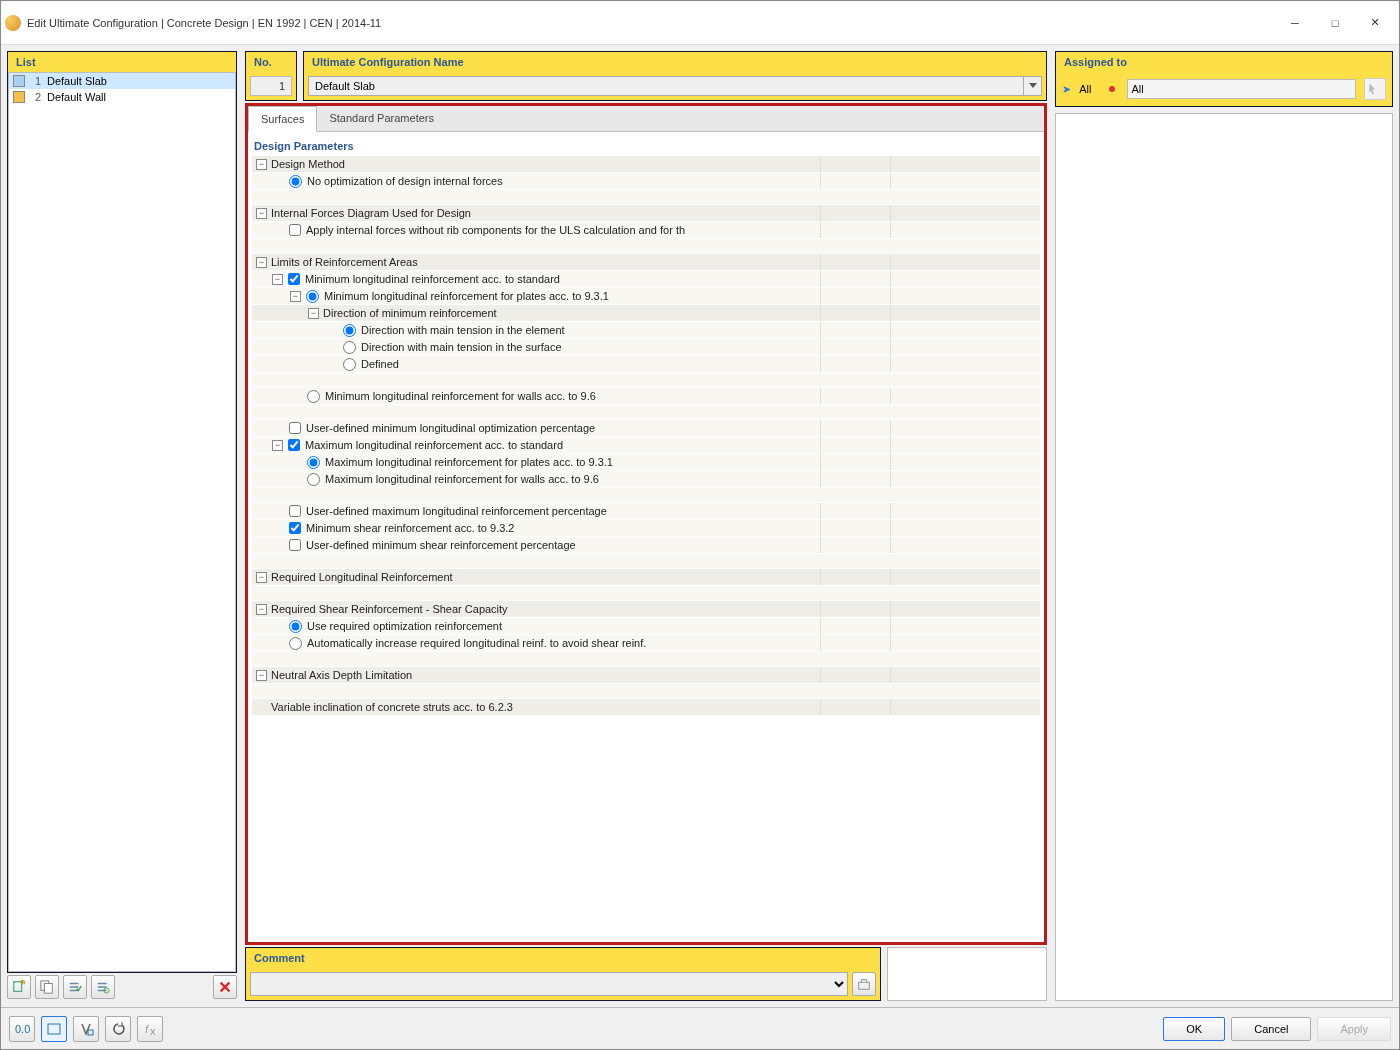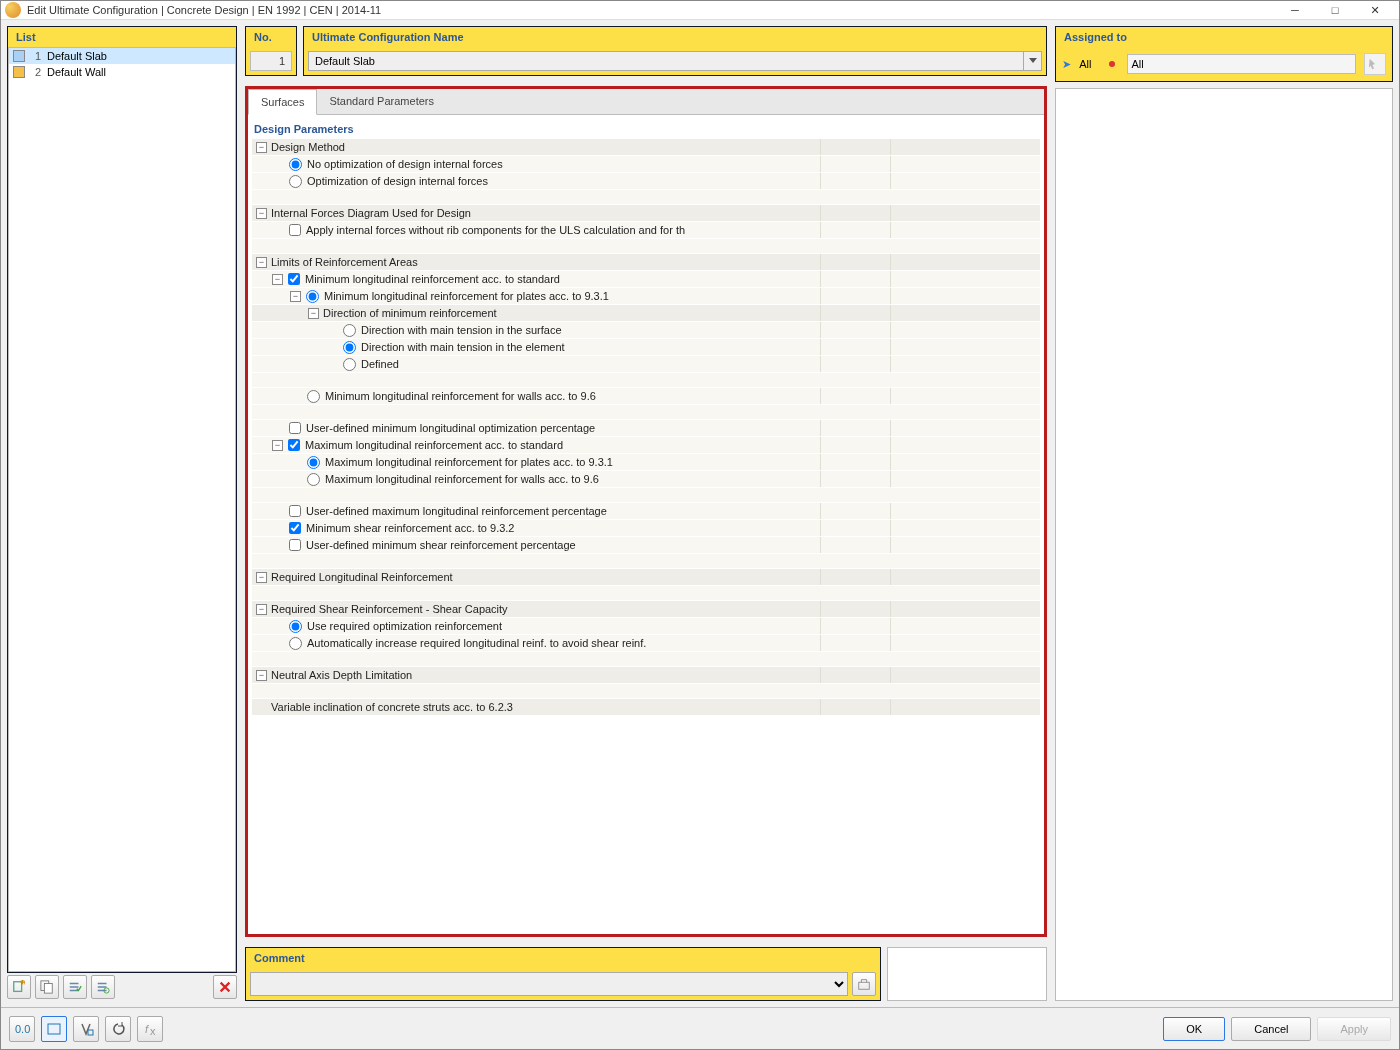--- a/index.html
+++ b/index.html
@@ -1,19 +1,19 @@
 <!DOCTYPE html>
 <html><head>
 <meta charset="utf-8">
 <style>
 * { box-sizing: border-box; margin: 0; padding: 0; font-family: "Segoe UI", Tahoma, sans-serif; font-size: 11px; }
 body { background: #f0f0f0; width: 1400px; height: 1050px; overflow: hidden; display: flex; flex-direction: column; border: 1px solid #888; }
 
 
-.titlebar { height: 19px; background: #fff; display: flex; align-items: center; padding: 0 4px; border-bottom: 1px solid #ddd; }
+.titlebar { height: 44px; background: #fff; display: flex; align-items: center; padding: 0 4px; border-bottom: 1px solid #ddd; }
 .titlebar .app-icon { width: 16px; height: 16px; margin-right: 6px; border-radius:50%; background: radial-gradient(circle at 30% 30%, #f7d060, #e08a2c); }
 .titlebar .title { flex: 1; color: #333; }
 .titlebar .win-btn { width: 40px; height: 28px; display:flex; align-items:center; justify-content:center; color:#333; font-family: "Segoe UI Symbol", sans-serif; }
 
 
 .main { flex: 1; display: flex; gap: 8px; padding: 6px; background: #f0f0f0; }
 
 .panel { background: #fde047; border: 1px solid #0f172a; display: flex; flex-direction: column; }
 .panel-head { padding: 4px 8px; color: #2b5797; font-weight: 600; }
 
@@ -23,21 +23,21 @@
 .list-row { display:flex; align-items:center; padding: 1px 4px; gap:6px; height:16px; }
 .list-row.selected { background:#cde8ff; }
 .list-row .swatch { width:12px; height:12px; border:1px solid #888; }
 .list-row .num { width:10px; text-align:right; color:#555; }
 .left-tools { height:28px; display:flex; align-items:center; gap:4px; padding:2px 0; }
 .tool-btn { width:24px; height:24px; border:1px solid #aaa; background:linear-gradient(#fefefe,#e6e6e6); display:flex; align-items:center; justify-content:center; border-radius:2px; }
 .tool-btn svg { width:14px; height:14px; }
 .tool-spacer { flex:1; }
 
 
-.center { flex:1; display:flex; flex-direction:column; gap:10px; min-width:0; }
+.center { flex:1; display:flex; flex-direction:column; gap:2px; min-width:0; }
 .center-top { display:flex; gap:6px; }
 .no-box { width:52px; }
 .no-val { background:#efefef; border:1px solid #bbb; padding:3px 6px; text-align:right; color:#333; margin: 4px; }
 .name-box { flex:1; }
 .name-input { margin:4px; display:flex; }
 .name-input input { flex:1; border:1px solid #aaa; padding:3px 6px; background:#efefef; }
 .name-input .dd { width:18px; border:1px solid #aaa; border-left:0; background:#efefef; display:flex; align-items:center; justify-content:center; }
 
 .tabs-wrap { border:3px solid #b91c1c; background:#e8e8e8; flex:1; display:flex; flex-direction:column; }
 .tabs { display:flex; border-bottom:1px solid #bbb; }
@@ -184,27 +184,20 @@
               <span class="cspace"></span>
               <span class="cspace2"></span>
             </div>
           <div class="row">
               <span class="indent" style="width:36px"></span>
               <input type="radio" checked="" style="">
               <span class="lbl">No optimization of design internal forces</span>
               <span class="cspace"></span>
               <span class="cspace2"></span>
             </div>
-          <div class="row">
-              <span class="indent" style="width:36px"></span>
-              <input type="radio" style="">
-              <span class="lbl">Optimization of design internal forces</span>
-              <span class="cspace"></span>
-              <span class="cspace2"></span>
-            </div>
           <div class="blank-row"></div>
 
           <div class="row heading">
               <span class="indent" style="width:4px"></span>
               <span class="toggle">−</span>
               <span class="lbl">Internal Forces Diagram Used for Design</span>
               <span class="cspace"></span>
               <span class="cspace2"></span>
             </div>
           <div class="row">
@@ -236,34 +229,34 @@
               <span class="toggle">−</span>
               <input type="radio" checked="" style="">
               <span class="lbl">Minimum longitudinal reinforcement for plates acc. to 9.3.1</span>
               <span class="cspace"></span>
               <span class="cspace2"></span>
             </div>
           <div class="row heading">
               <span class="indent" style="width:56px"></span>
               <span class="toggle">−</span>
               <span class="lbl">Direction of minimum reinforcement</span>
+              <span class="cspace"></span>
+              <span class="cspace2"></span>
+            </div>
+          <div class="row">
+              <span class="indent" style="width:90px"></span>
+              <input type="radio" checked="" style="">
+              <span class="lbl">Direction with main tension in the element</span>
               <span class="cspace"></span>
               <span class="cspace2"></span>
             </div>
           <div class="row">
               <span class="indent" style="width:90px"></span>
               <input type="radio" style="">
               <span class="lbl">Direction with main tension in the surface</span>
-              <span class="cspace"></span>
-              <span class="cspace2"></span>
-            </div>
-          <div class="row">
-              <span class="indent" style="width:90px"></span>
-              <input type="radio" checked="" style="">
-              <span class="lbl">Direction with main tension in the element</span>
               <span class="cspace"></span>
               <span class="cspace2"></span>
             </div>
           <div class="row">
               <span class="indent" style="width:90px"></span>
               <input type="radio" style="">
               <span class="lbl">Defined</span>
               <span class="cspace"></span>
               <span class="cspace2"></span>
             </div>

